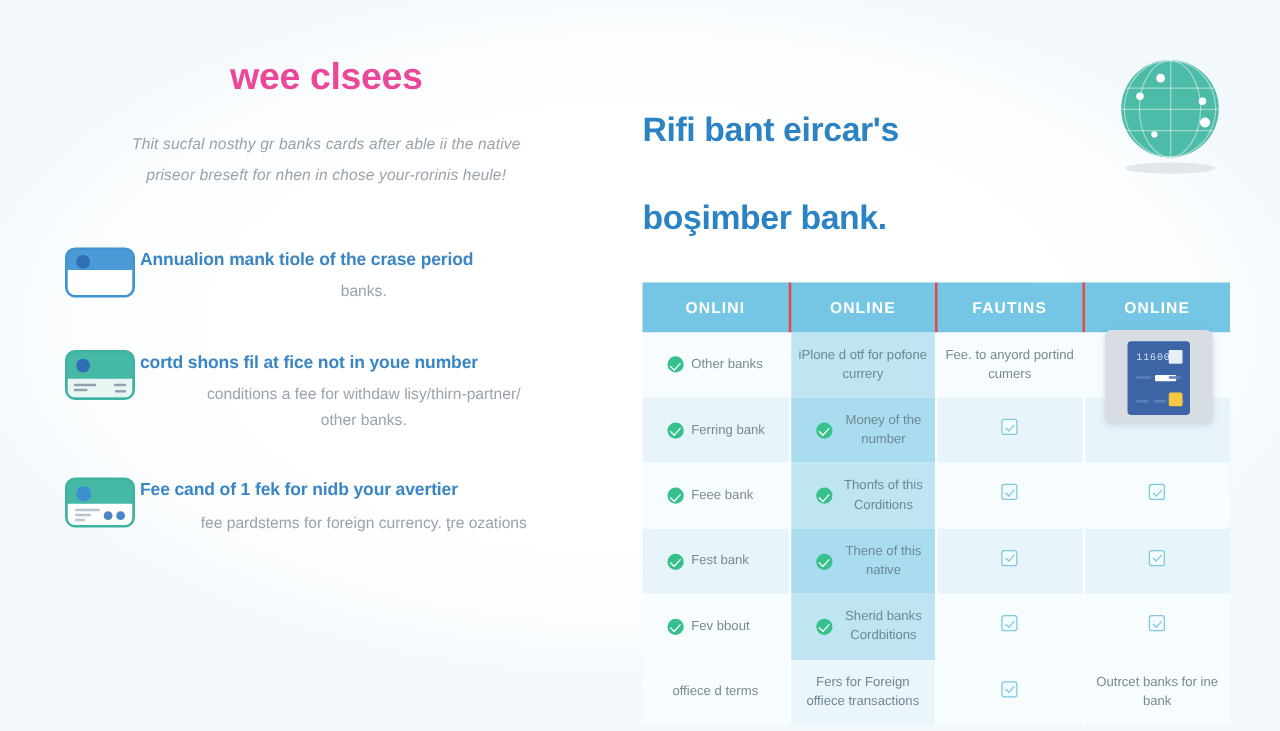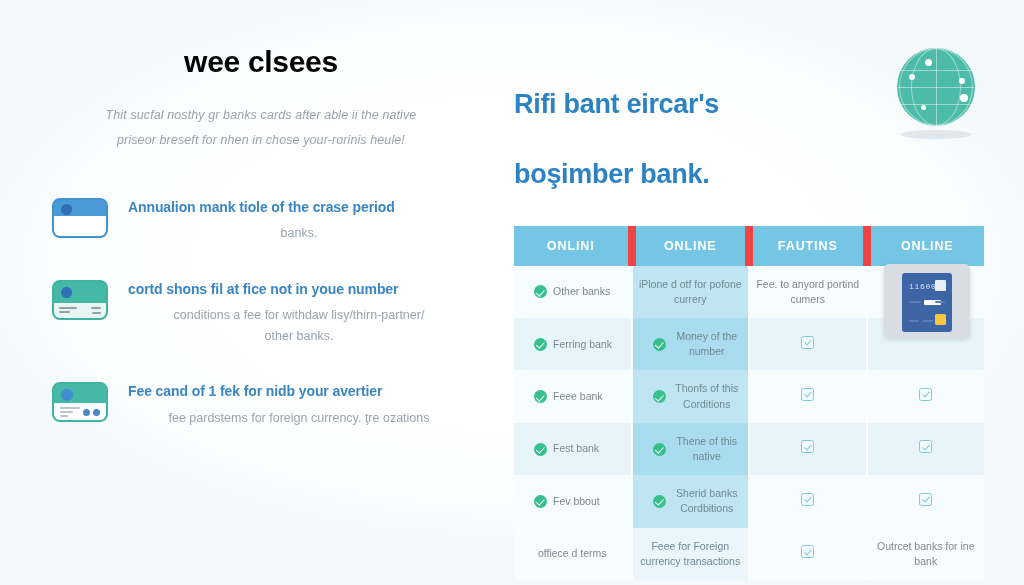--- a/index.html
+++ b/index.html
@@ -26,21 +26,21 @@
 
   
   .left-col {
     width: 500px;
     padding: 44px 30px 20px 52px;
     position: relative;
   }
 
   .headline {
     text-align: center;
-    color: #000000;
+    color: #ec4899;
     font-size: 31px;
     font-weight: bold;
     line-height: 1.18;
     letter-spacing: -0.3px;
     padding: 0 6px;
   }
   .headline .line1 { display: block; font-size: 30px; }
   .headline .line2 { display: block; font-size: 31px; margin-top: 3px; }
 
   .lede {
@@ -57,21 +57,21 @@
   .features {
     margin-top: 44px;
     display: flex;
     flex-direction: column;
     gap: 34px;
   }
 
   .feature {
     display: flex;
     align-items: flex-start;
-    gap: 20px;
+    gap: 4px;
   }
 
   .feature-text { flex: 1; padding-top: 2px; }
 
   .feature-title {
     color: #3a86c4;
     font-size: 14px;
     font-weight: bold;
     line-height: 1.3;
     letter-spacing: -0.1px;
@@ -216,21 +216,21 @@
     background: #fbfdff;
   }
   table.cmp th {
     background: #74c6e4;
     color: #ffffff;
     font-size: 12.5px;
     font-weight: bold;
     letter-spacing: 0.9px;
     padding: 13px 4px;
     text-align: center;
-    border-right: 8px solid #ef4444;
+    border-right: 2px solid #ef4444;
   }
   table.cmp th:last-child { border-right: none; }
 
   table.cmp td {
     font-size: 10.5px;
     color: #7d8892;
     text-align: center;
     padding: 11px 6px;
     line-height: 1.45;
     vertical-align: middle;
@@ -553,21 +553,21 @@
             <td>
               <span class="check-box"></span>
             </td>
           </tr>
 
           <tr class="band-a">
             <td>
               <span>offiece d terms</span>
             </td>
             <td class="col-hl" style="background:#eaf6fb !important;">
-              <span>Feee for Foreign currency transactions</span>
+              <span>Fers for Foreign offiece transactions</span>
             </td>
             <td>
               <span class="check-box"></span>
             </td>
             <td>
               <span>Outrcet banks for ine bank</span>
             </td>
           </tr>
 
         </tbody>

